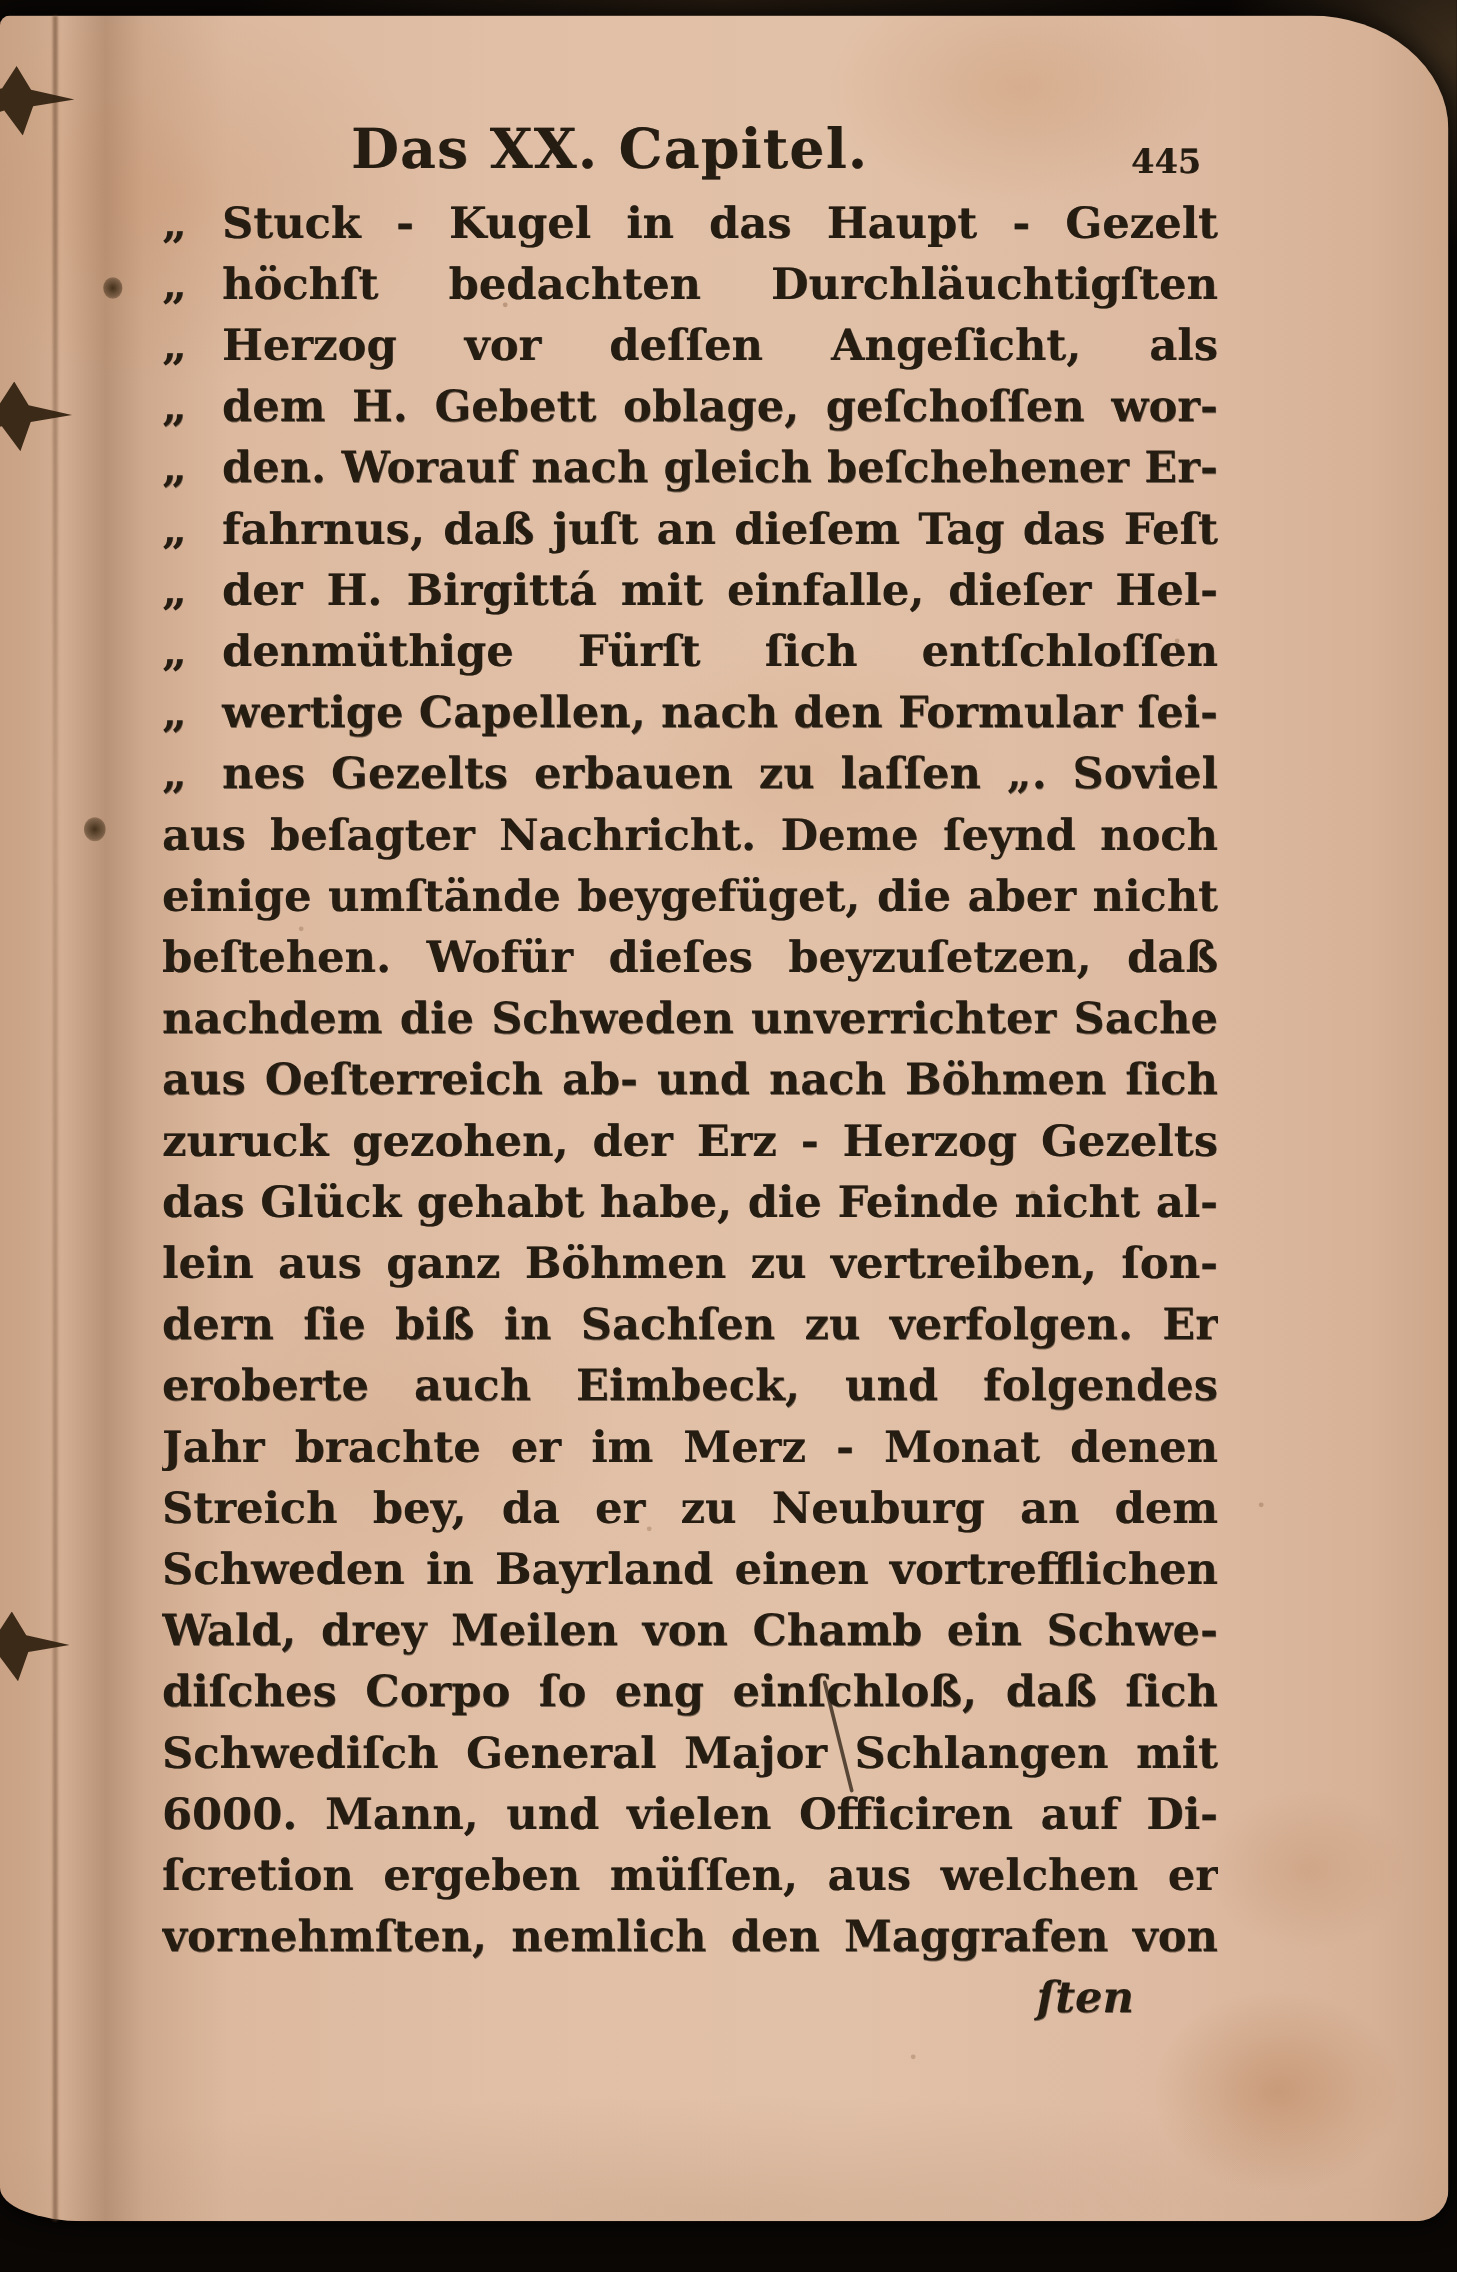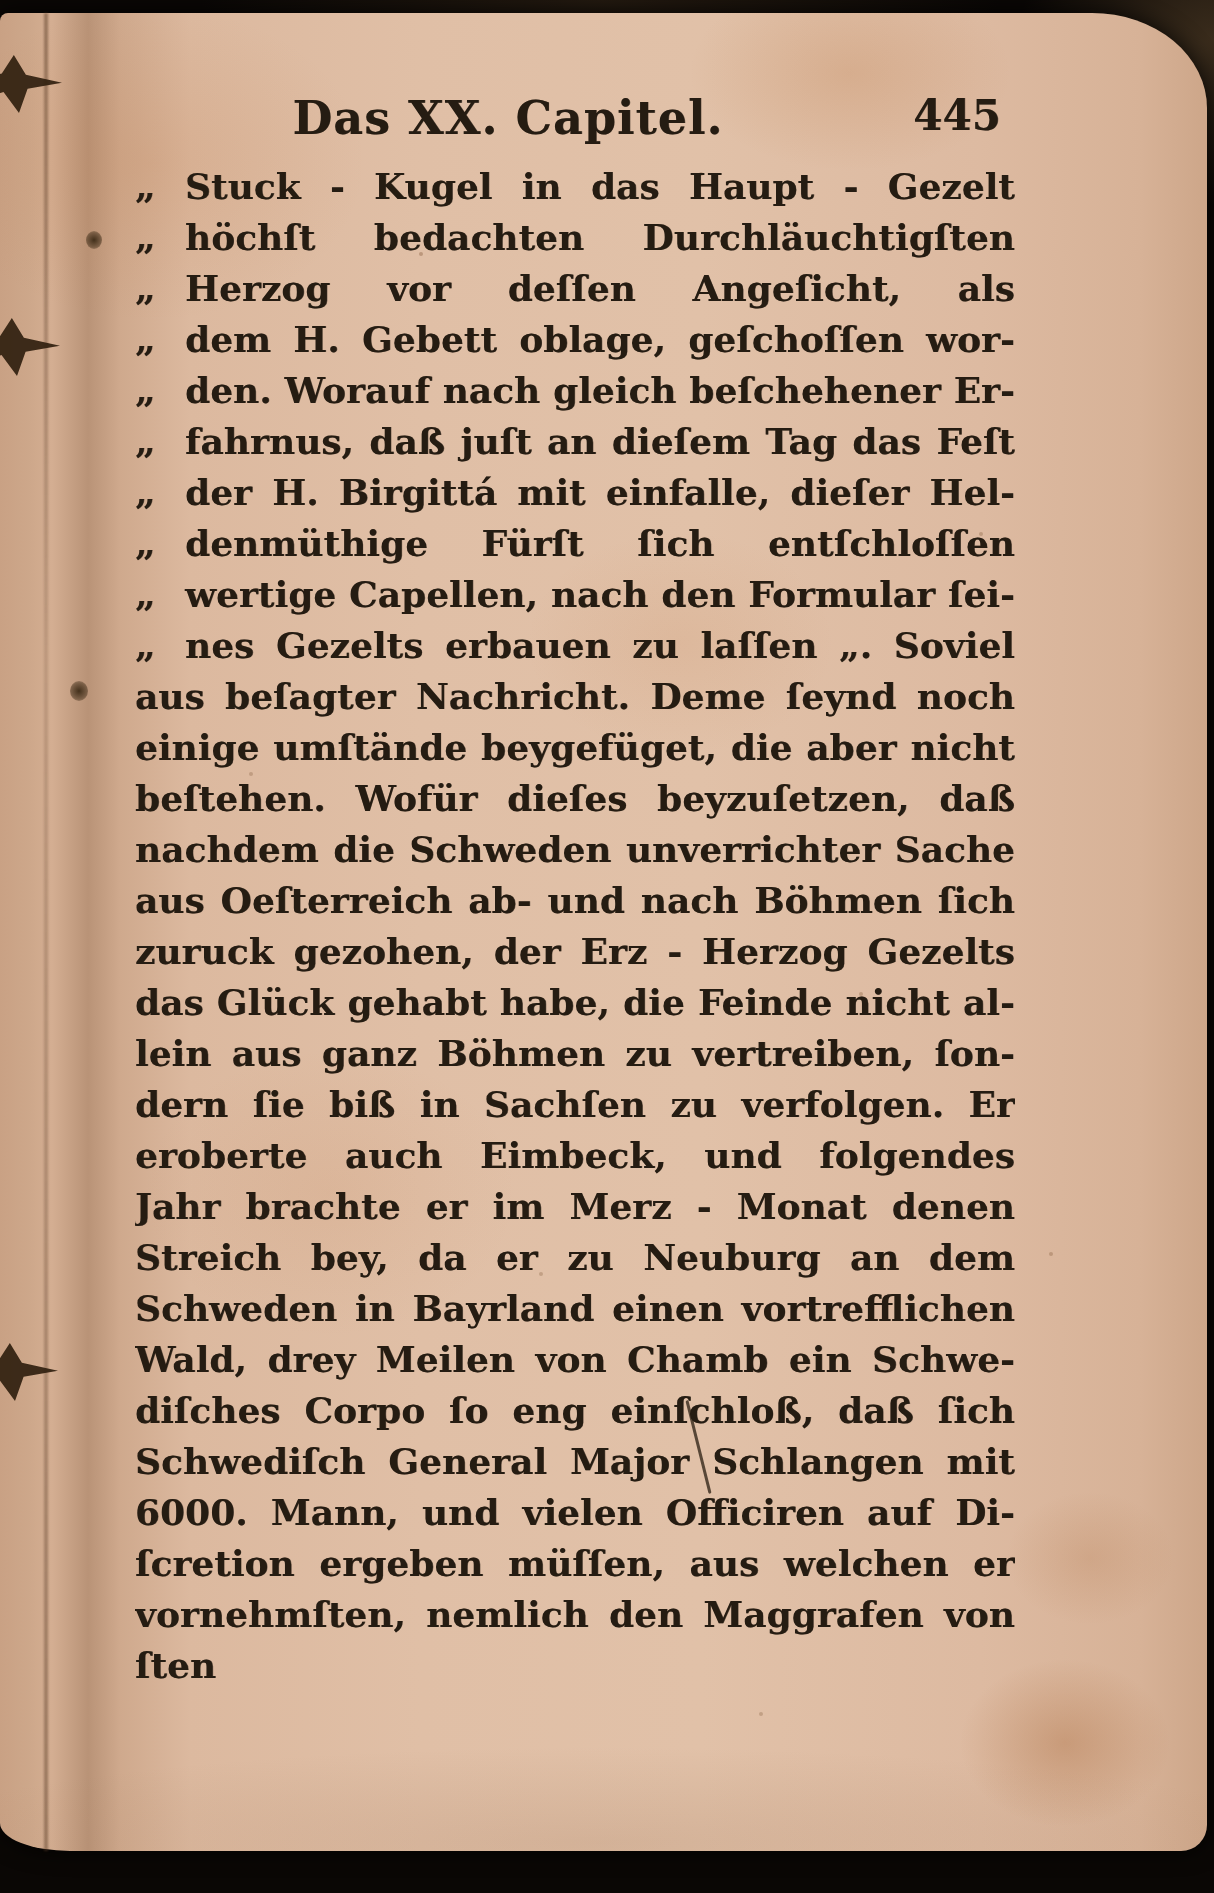--- a/index.html
+++ b/index.html
@@ -98,51 +98,51 @@
   
   .text-block {
     position: absolute;
     left: 135px; top: 78px;
     width: 880px;
     color: #251c12;
     font-weight: 700;
     text-shadow: 0.4px 0.4px 0 rgba(37,28,18,0.55);
   }
   .header-row {
-    display: flex; align-items: flex-start;
+    display: flex; align-items: flex-end;
     height: 60px; margin-bottom: 10px;
   }
   .header-title {
     flex: 1; text-align: center;
     font-size: 46px; letter-spacing: 1px;
   }
   .page-number {
     width: 120px; text-align: right;
-    font-size: 42px; padding-right: 14px;
+    font-size: 28px; padding-right: 14px;
   }
   .lines { width: 100%; }
   .text-line {
     display: flex;
     font-size: 36px;
     height: 51px; line-height: 51px;
     overflow: hidden;
   }
   .qmark { flex: none; letter-spacing: 0; }
   .qmark:not(:empty) { width: 50px; }
   .line-text {
     flex: 1;
     text-align: justify;
     text-align-last: justify;
     white-space: nowrap0; 
   }
   .catchword-line {
-    text-align: left;
+    text-align: right;
     padding-right: 70px;
     font-size: 36px;
-    height: 51px; line-height: 51px;
+    height: 51px; line-height: 51px; font-style: italic;
   }
 </style>
 </head>
 <body>
 
 <div class="scan-root">
   <div class="backdrop"></div>
 
   <div class="page">
     <div class="crease"></div>

